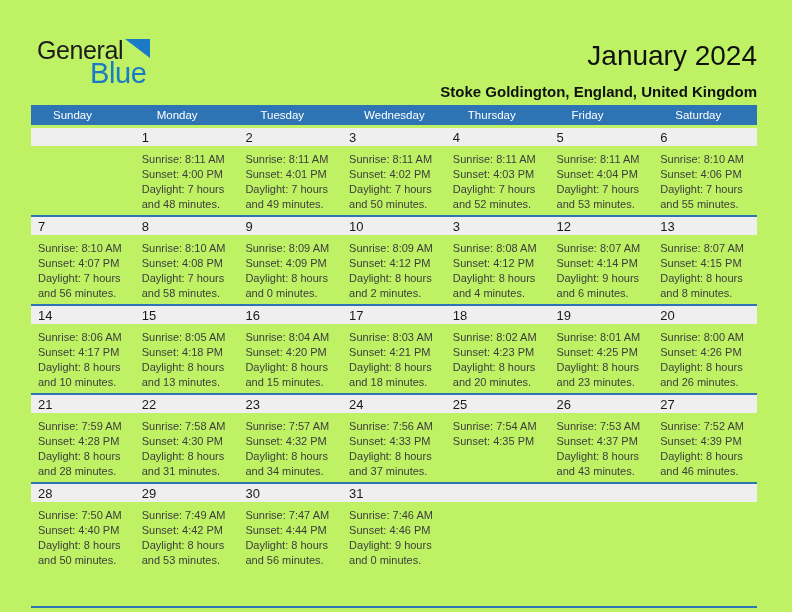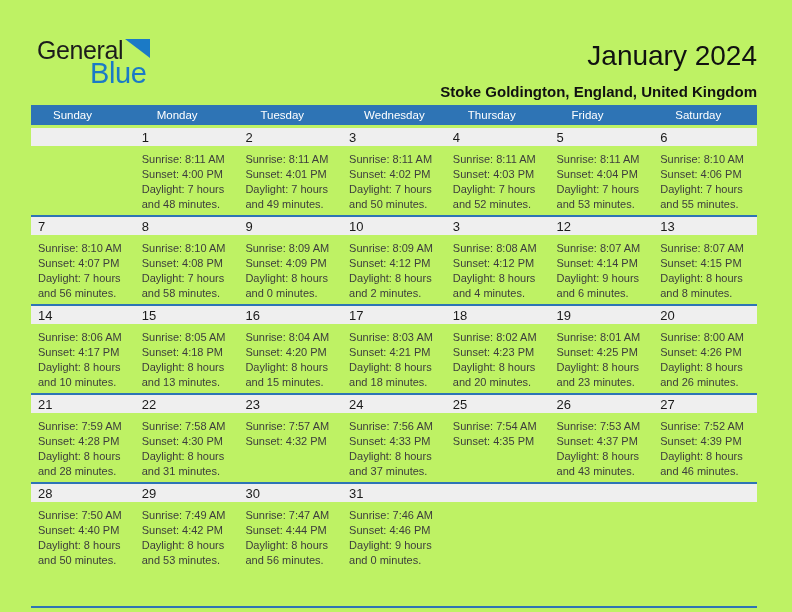--- a/index.html
+++ b/index.html
@@ -263,20 +263,21 @@
               <p>Sunrise: 7:58 AM</p>
               <p>Sunset: 4:30 PM</p>
               <p>Daylight: 8 hours and 31 minutes.</p>
             </div>
           </div>
           <div class="day-cell">
             <div class="num-band">23</div>
             <div class="cell-details">
               <p>Sunrise: 7:57 AM</p>
               <p>Sunset: 4:32 PM</p>
+              <p>Daylight: 8 hours and 34 minutes.</p>
             </div>
           </div>
           <div class="day-cell">
             <div class="num-band">24</div>
             <div class="cell-details">
               <p>Sunrise: 7:56 AM</p>
               <p>Sunset: 4:33 PM</p>
               <p>Daylight: 8 hours and 37 minutes.</p>
             </div>
           </div>

